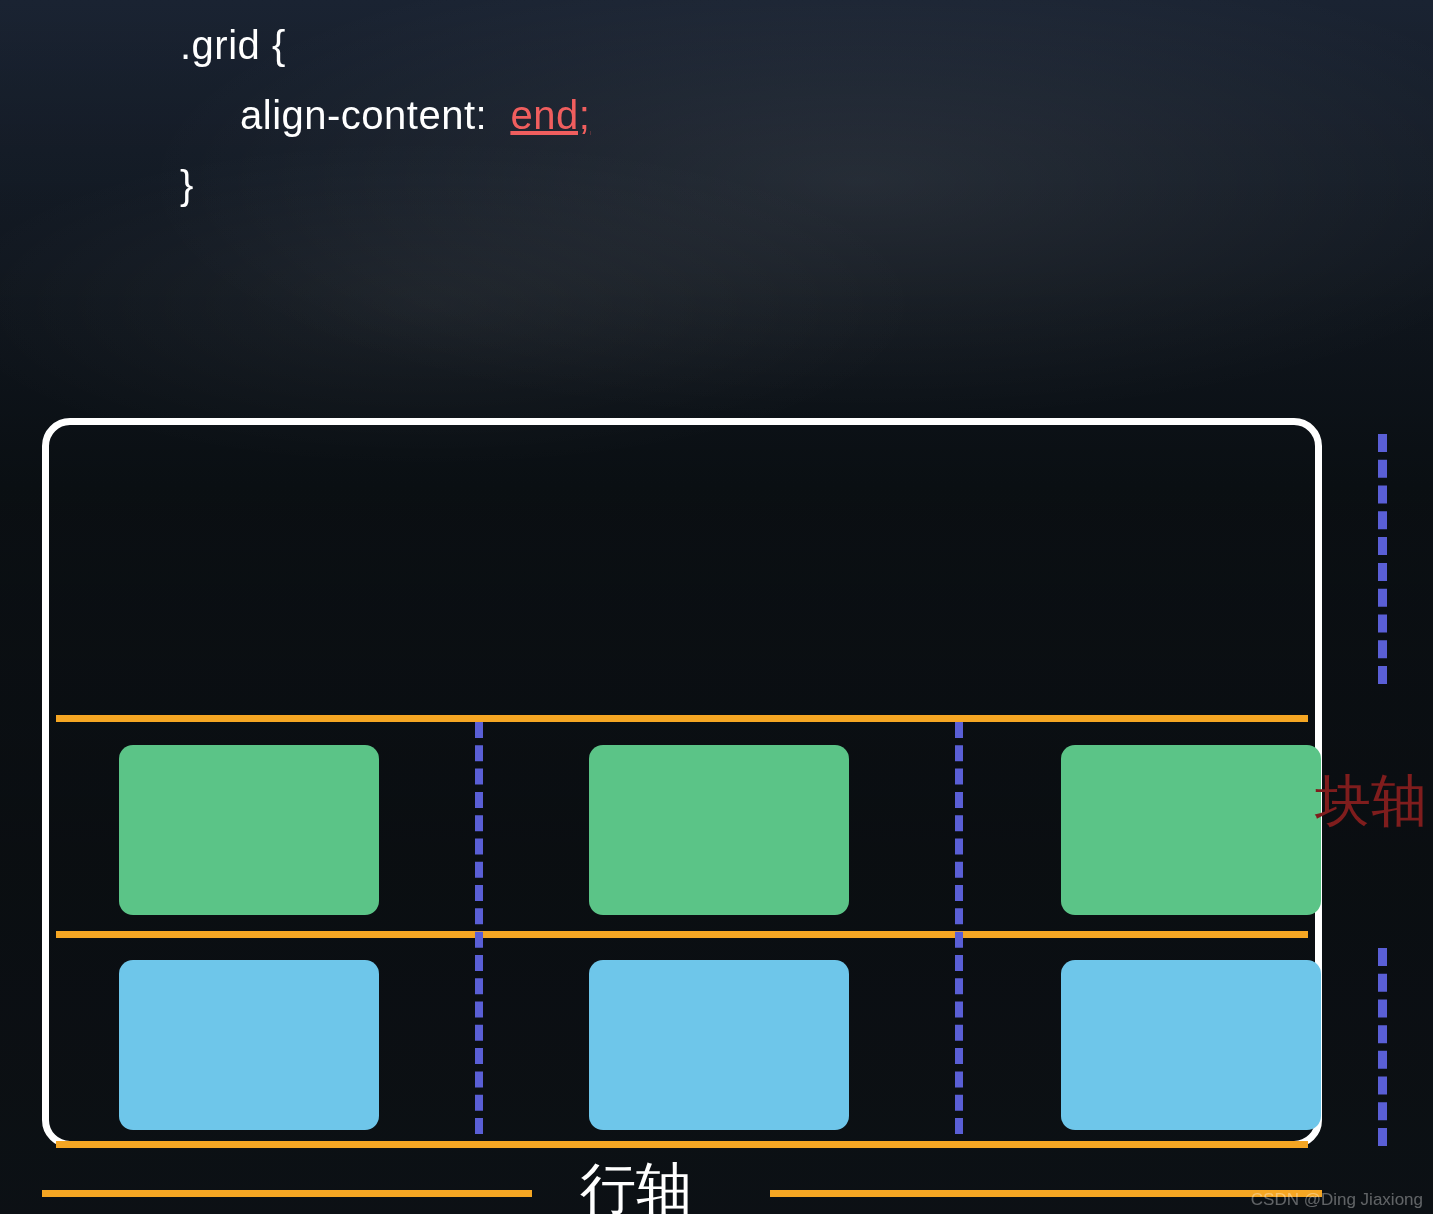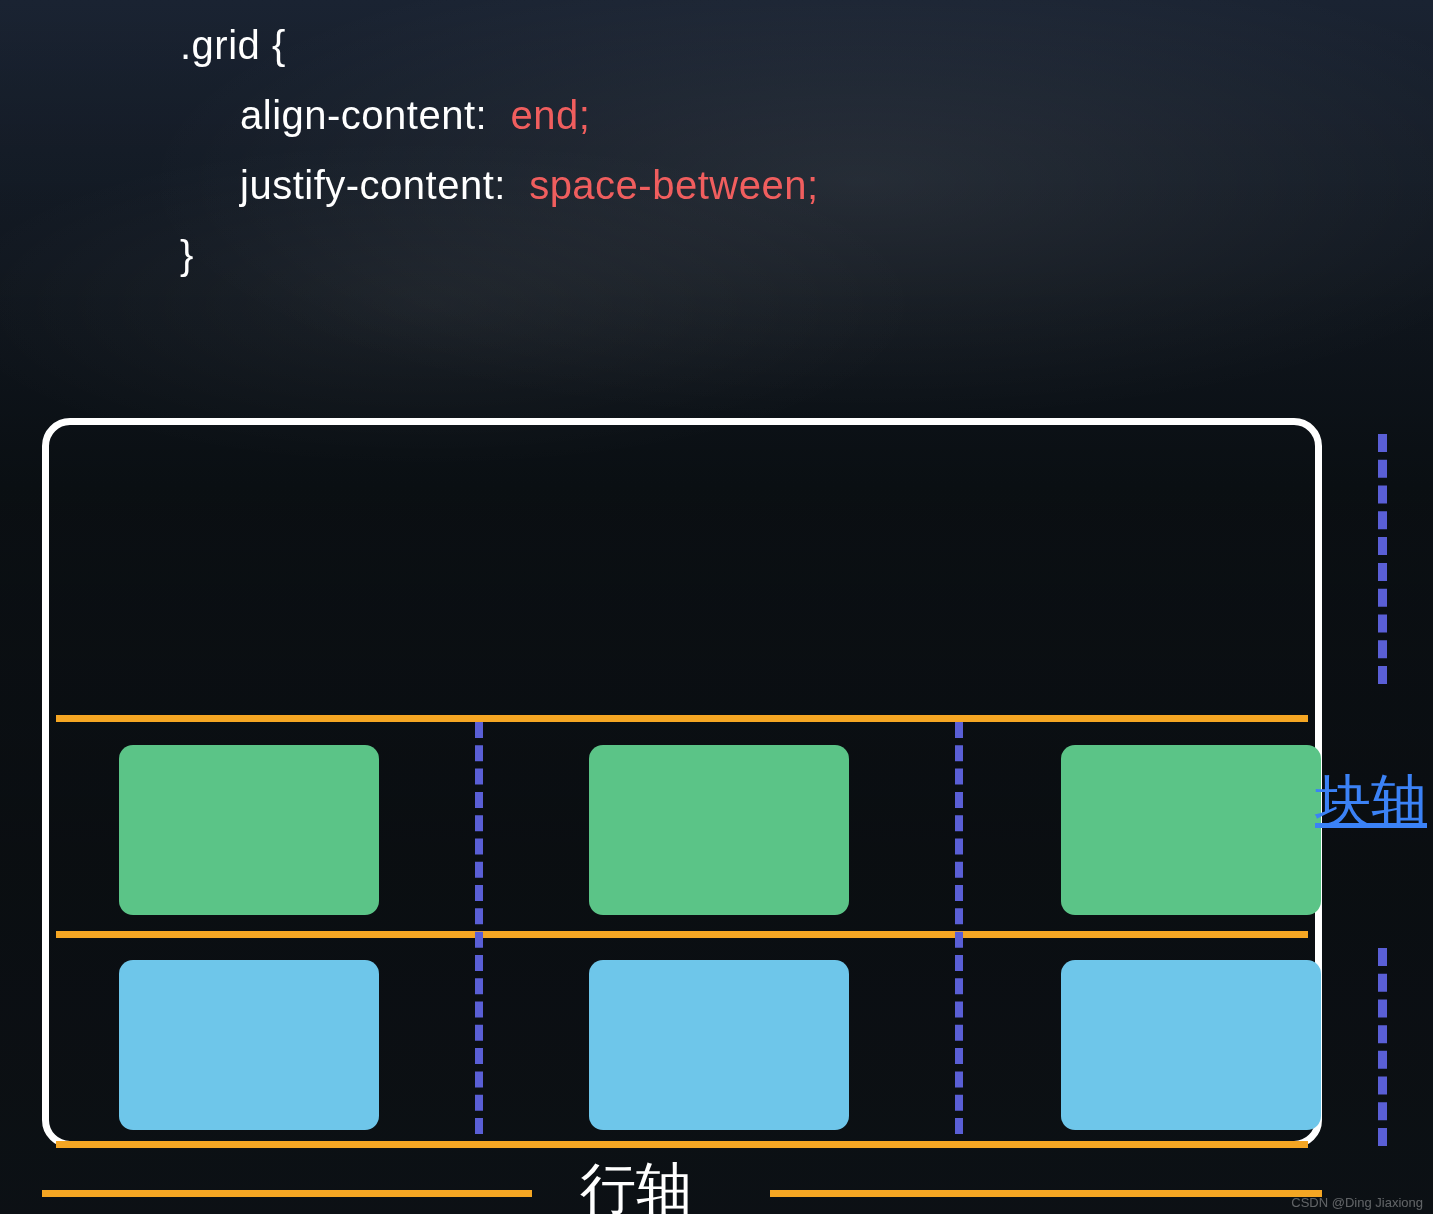--- a/index.html
+++ b/index.html
@@ -33,20 +33,21 @@
       line-height: 1.75;
       font-weight: 300;
       color: #ffffff;
       letter-spacing: 0.5px;
     }
     .code-line {
       white-space: pre;
     }
     .code-value {
       color: #f05e5e;
+      text-decoration: underline;
     }
     .indent {
       display: inline-block;
       width: 60px;
     }
     .diagram-area {
       position: absolute;
       top: 418px;
       left: 42px;
       width: 1280px;
@@ -90,55 +91,53 @@
     }
     
     .block-axis-marker {
       position: absolute;
       width: 0;
       border-left: 9px dashed #5a5fd6;
     }
     
     .block-axis-label {
       position: absolute;
-      color: #3b82f6;
+      color: #7f1d1d;
       font-size: 56px;
       font-weight: 400;
-      text-decoration: underline;
     }
     
     .row-axis-bar {
       position: absolute;
       height: 7px;
       background: #f5a623;
     }
     .row-axis-label {
       position: absolute;
       color: #ffffff;
       font-size: 56px;
       font-weight: 400;
     }
     .watermark {
       position: absolute;
       bottom: 4px;
       right: 10px;
       color: rgba(255,255,255,0.35);
-      font-size: 13px;
+      font-size: 17px;
       font-family: Arial, sans-serif;
     }
   </style>
 </head>
 <body>
 
 <div class="bg-texture"></div>
 
 <div class="code-block">
   <div class="code-line">.grid {</div>
   <div class="code-line"><span class="indent"></span><span>align-content:  </span><span class="code-value">end;</span></div>
-  <div class="code-line"><span class="indent"></span><span>justify-content:  </span><span class="code-value">space-between;</span></div>
   <div class="code-line">}</div>
 </div>
 
 <div class="diagram-area">
   <div class="grid-box">
 
     <div class="row-line" style="top:290px;"></div>
     <div class="row-line" style="top:506px;"></div>
     <div class="row-line" style="top:716px;"></div>
 

